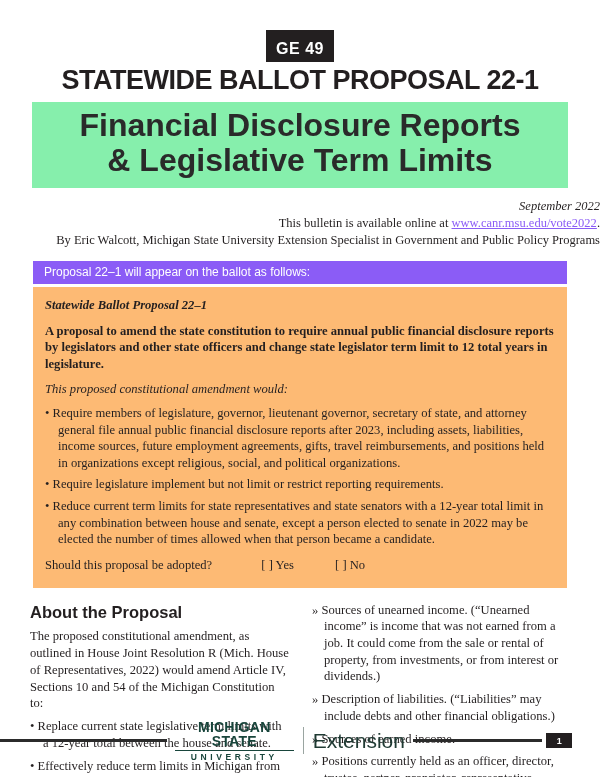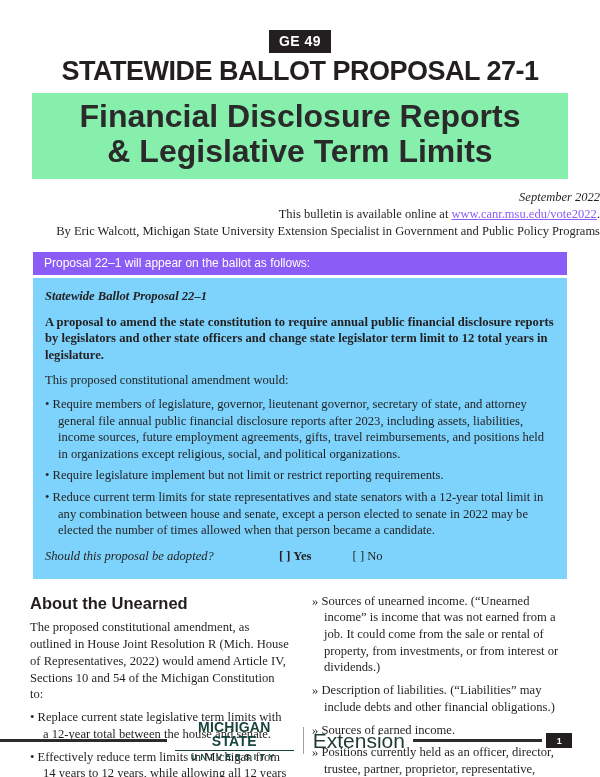--- a/index.html
+++ b/index.html
@@ -12,23 +12,23 @@
   .page { width: 600px; height: 777px; position: relative; }
 
   
   .badge-row { text-align: center; padding-top: 30px; }
   .ge-badge {
     display: inline-block;
     background: #231f20;
     color: #ffffff;
     font-family: "Liberation Sans", sans-serif;
     font-weight: bold;
-    font-size: 14px;
+    font-size: 16px;
     letter-spacing: 0.5px;
-    padding: 3px 10px 4px 10px;
+    padding: 10px 10px 4px 10px;
   }
   .main-title {
     text-align: center;
     font-family: "Liberation Sans", sans-serif;
     font-weight: bold;
     font-size: 27px;
     letter-spacing: -0.5px;
     margin-top: 3px;
     color: #231f20;
   }
@@ -56,38 +56,38 @@
     margin: 12px 33px 0 33px;
     background: #8b5cf6;
     color: #ffffff;
     font-family: "Liberation Sans", sans-serif;
     font-weight: normal;
     font-size: 12px;
     padding: 4px 11px 5px 11px;
   }
   .ballot-box {
     margin: 3px 33px 0 33px;
-    background: #7dd3fc;
+    background: #fdba74;
     padding: 10px 12px 14px 12px;
     font-size: 12.6px;
     line-height: 1.32;
   }
   .ballot-box .bp-title { font-weight: bold; font-style: italic; margin-bottom: 9px; }
   .ballot-box .bp-summary { font-weight: bold; margin-bottom: 9px; }
-  .ballot-box .bp-intro { margin-bottom: 7px; }
+  .ballot-box .bp-intro { font-style: italic; margin-bottom: 7px; }
   ul.dot-list { list-style: none; }
   ul.dot-list li {
     padding-left: 13px;
     text-indent: -13px;
     margin-bottom: 5px;
   }
   ul.dot-list li::before { content: "\2022\00a0"; }
   .bp-question { margin-top: 9px; }
-  .bp-question .q { margin-right: 62px; font-style: italic; }
-  .bp-question .opt-yes { margin-right: 38px; font-weight: bold; }
+  .bp-question .q { margin-right: 46px; }
+  .bp-question .opt-yes { margin-right: 38px; }
 
   
   .about {
     display: flex;
     margin: 14px 28px 0 30px;
     gap: 22px;
   }
   .col { width: 50%; font-size: 12.6px; line-height: 1.33; }
   .about-heading {
     font-family: "Liberation Sans", sans-serif;
@@ -160,21 +160,21 @@
   }
 </style>
 </head>
 <body>
 
 <div class="page">
 
   <div class="badge-row">
     <span class="ge-badge">GE 49</span>
   </div>
-  <div class="main-title">STATEWIDE BALLOT PROPOSAL 27-1</div>
+  <div class="main-title">STATEWIDE BALLOT PROPOSAL 22-1</div>
   <div class="gray-banner">
     <div class="line">Financial Disclosure Reports</div>
     <div class="line">&amp; Legislative Term Limits</div>
   </div>
 
   <div class="meta">
     <div class="date">September 2022</div>
     <div><span>This bulletin is available online at </span><a class="link" href="#">www.canr.msu.edu/vote2022</a><span>.</span></div>
     <div>By Eric Walcott, Michigan State University Extension Specialist in Government and Public Policy Programs</div>
   </div>
@@ -191,21 +191,21 @@
     </ul>
     <div class="bp-question">
       <span class="q">Should this proposal be adopted?</span>
       <span class="opt-yes">[ ] Yes</span>
       <span class="opt-no">[ ] No</span>
     </div>
   </div>
 
   <div class="about">
     <div class="col">
-      <div class="about-heading">About the Unearned</div>
+      <div class="about-heading">About the Proposal</div>
       <p class="intro">The proposed constitutional amendment, as outlined in House Joint Resolution R (Mich. House of Representatives, 2022) would amend Article IV, Sections 10 and 54 of the Michigan Constitution to:</p>
       <ul class="dot-list about-bullets">
         <li>Replace current state legislative term limits with a 12-year total between the house and senate.</li>
         <li>Effectively reduce term limits in Michigan from 14 years to 12 years, while allowing all 12 years to be served in the same chamber.</li>
 
       </ul>
     </div>
     <div class="col">
       <ul class="chev-list right-col">
         <li>Sources of unearned income. (“Unearned income” is income that was not earned from a job. It could come from the sale or rental of property, from investments, or from interest or dividends.)</li>

